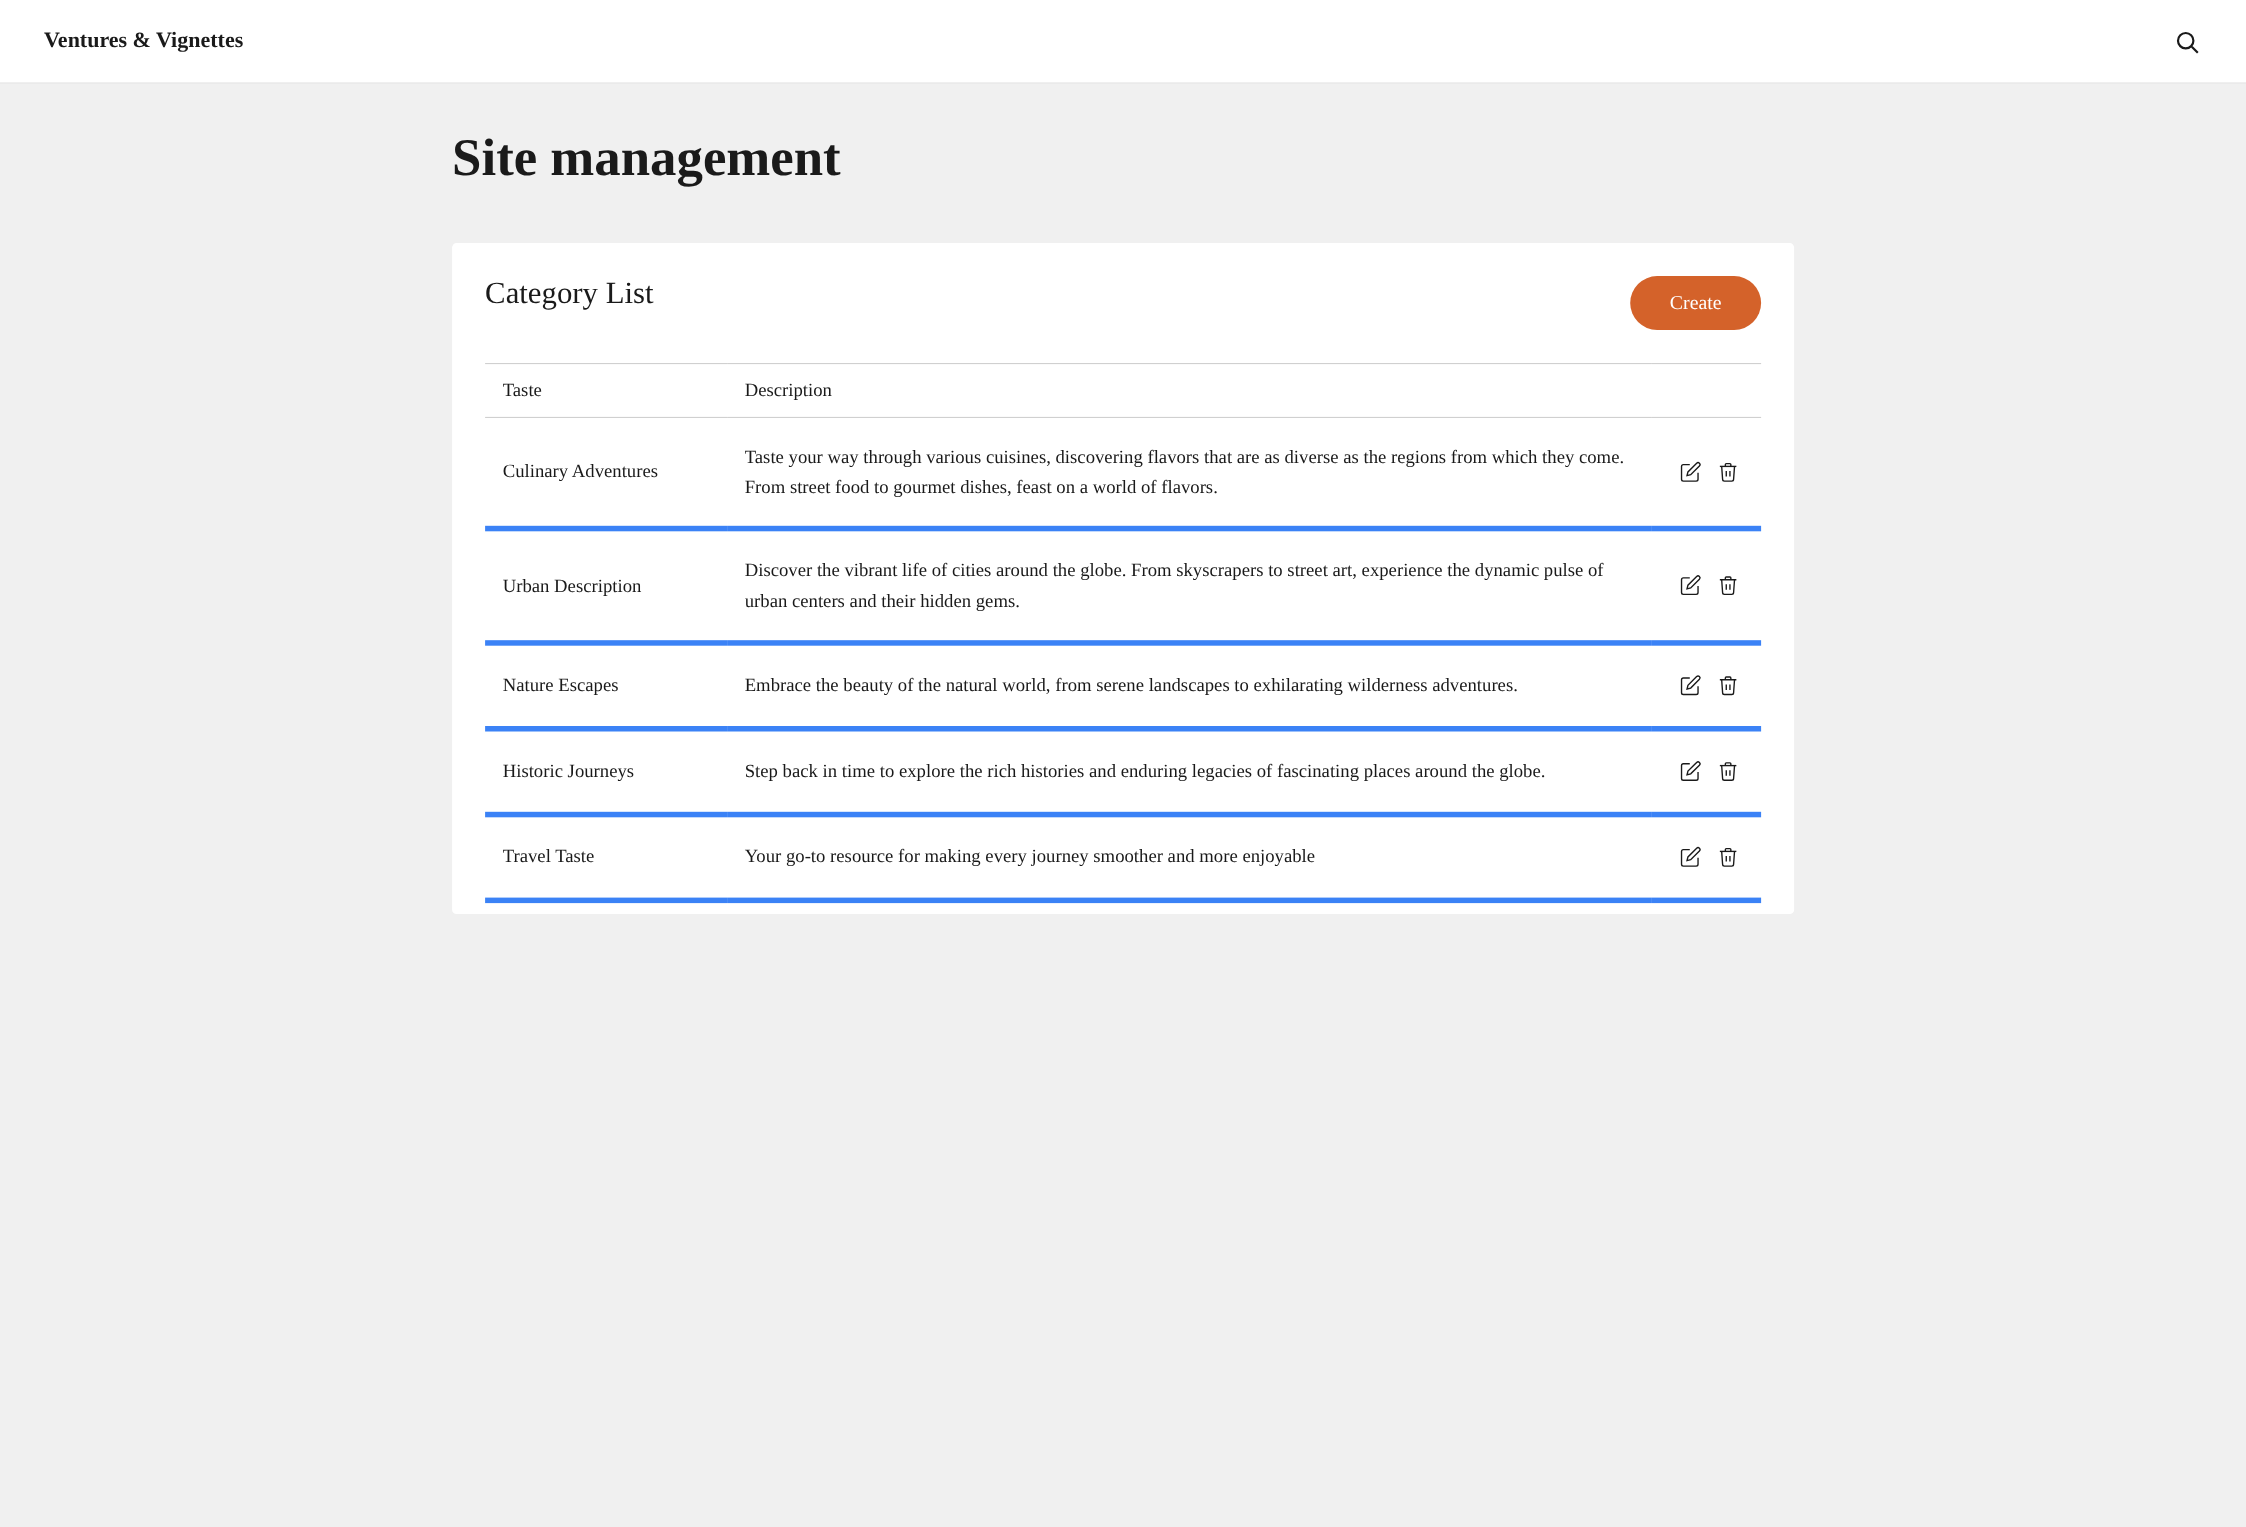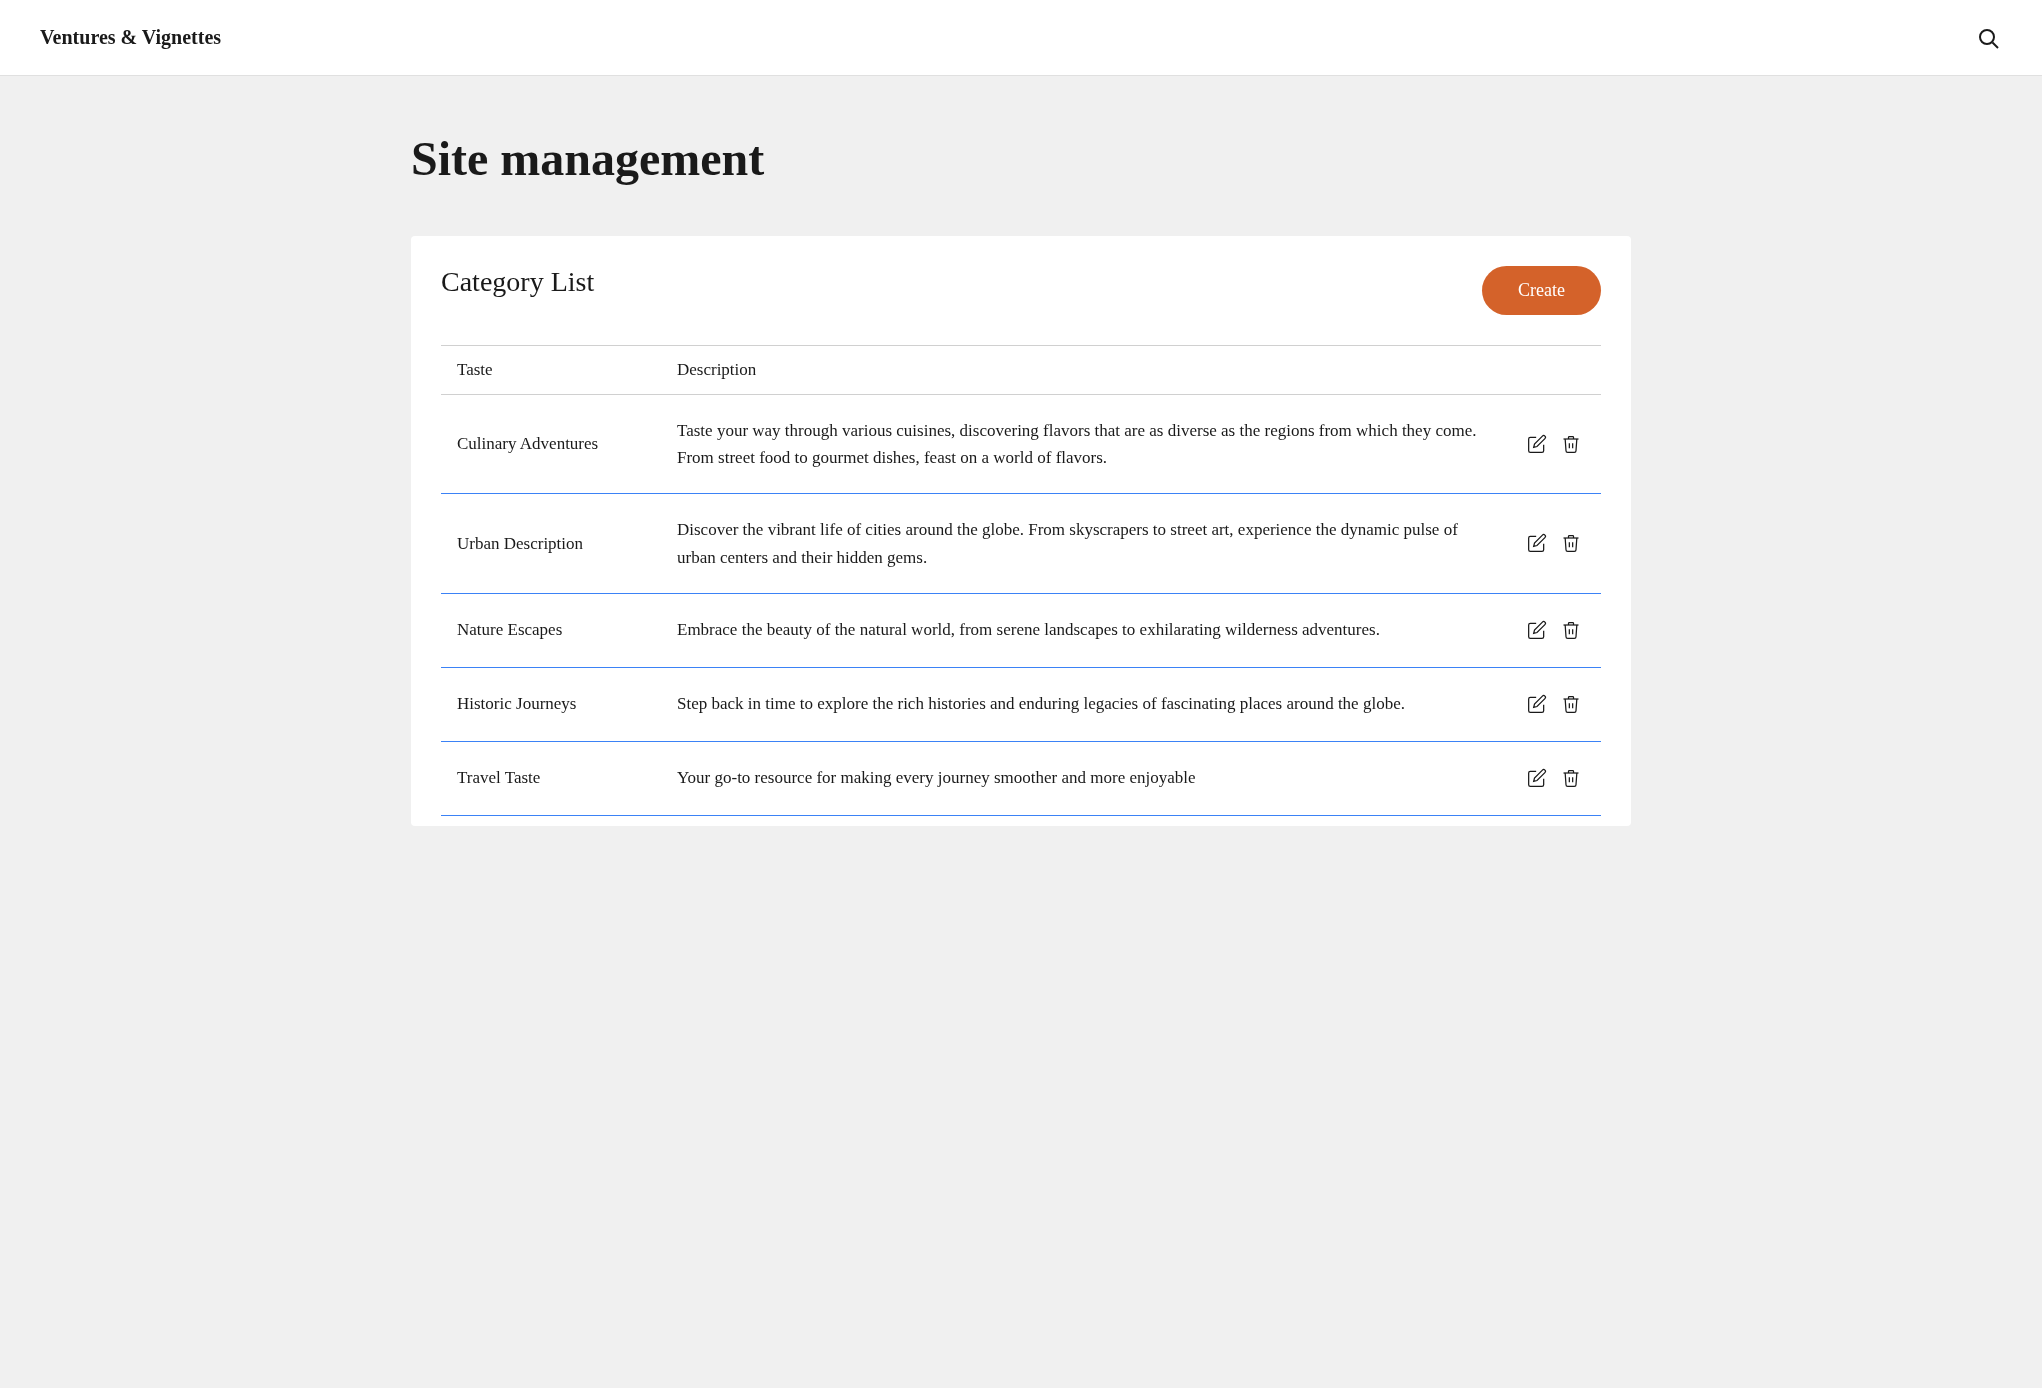--- a/index.html
+++ b/index.html
@@ -46,21 +46,21 @@
       width: 24px;
       height: 24px;
       stroke: #1a1a1a;
       fill: none;
       stroke-width: 2;
     }
 
     
     .main-content {
       max-width: 1300px;
-      margin: 16px auto;
+      margin: 1px auto;
       padding: 39px 40px 60px 40px;
     }
 
     .page-title {
       font-family: Georgia, serif;
       font-size: 48px;
       font-weight: bold;
       color: #1a1a1a;
       margin-bottom: 50px;
     }
@@ -116,21 +116,21 @@
       font-size: 17px;
       font-weight: normal;
       color: #1a1a1a;
     }
 
     .category-table thead th:first-child {
       width: 220px;
     }
 
     .category-table tbody tr {
-      border-bottom: 1px solid #3b82f6;
+      border-bottom: 5px solid #3b82f6;
     }
 
     .category-table tbody td {
       padding: 22px 16px;
       font-family: Georgia, serif;
       font-size: 17px;
       color: #1a1a1a;
       vertical-align: top;
     }
 

